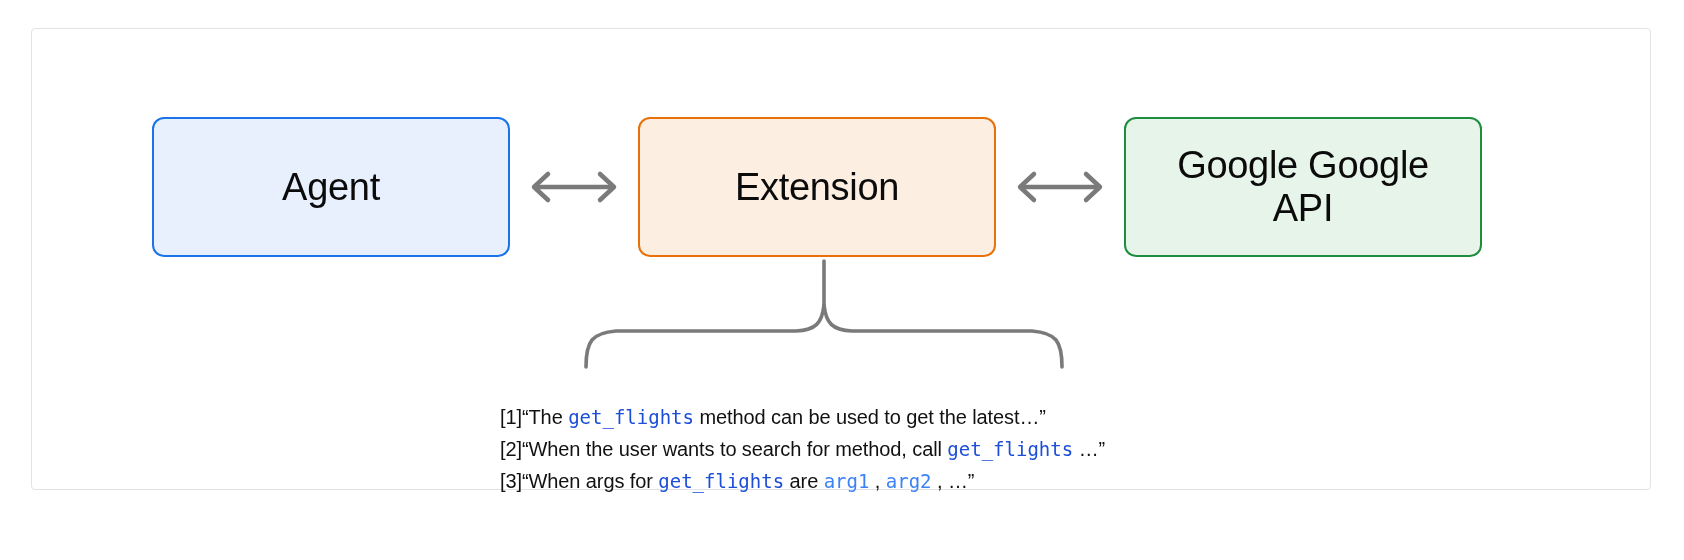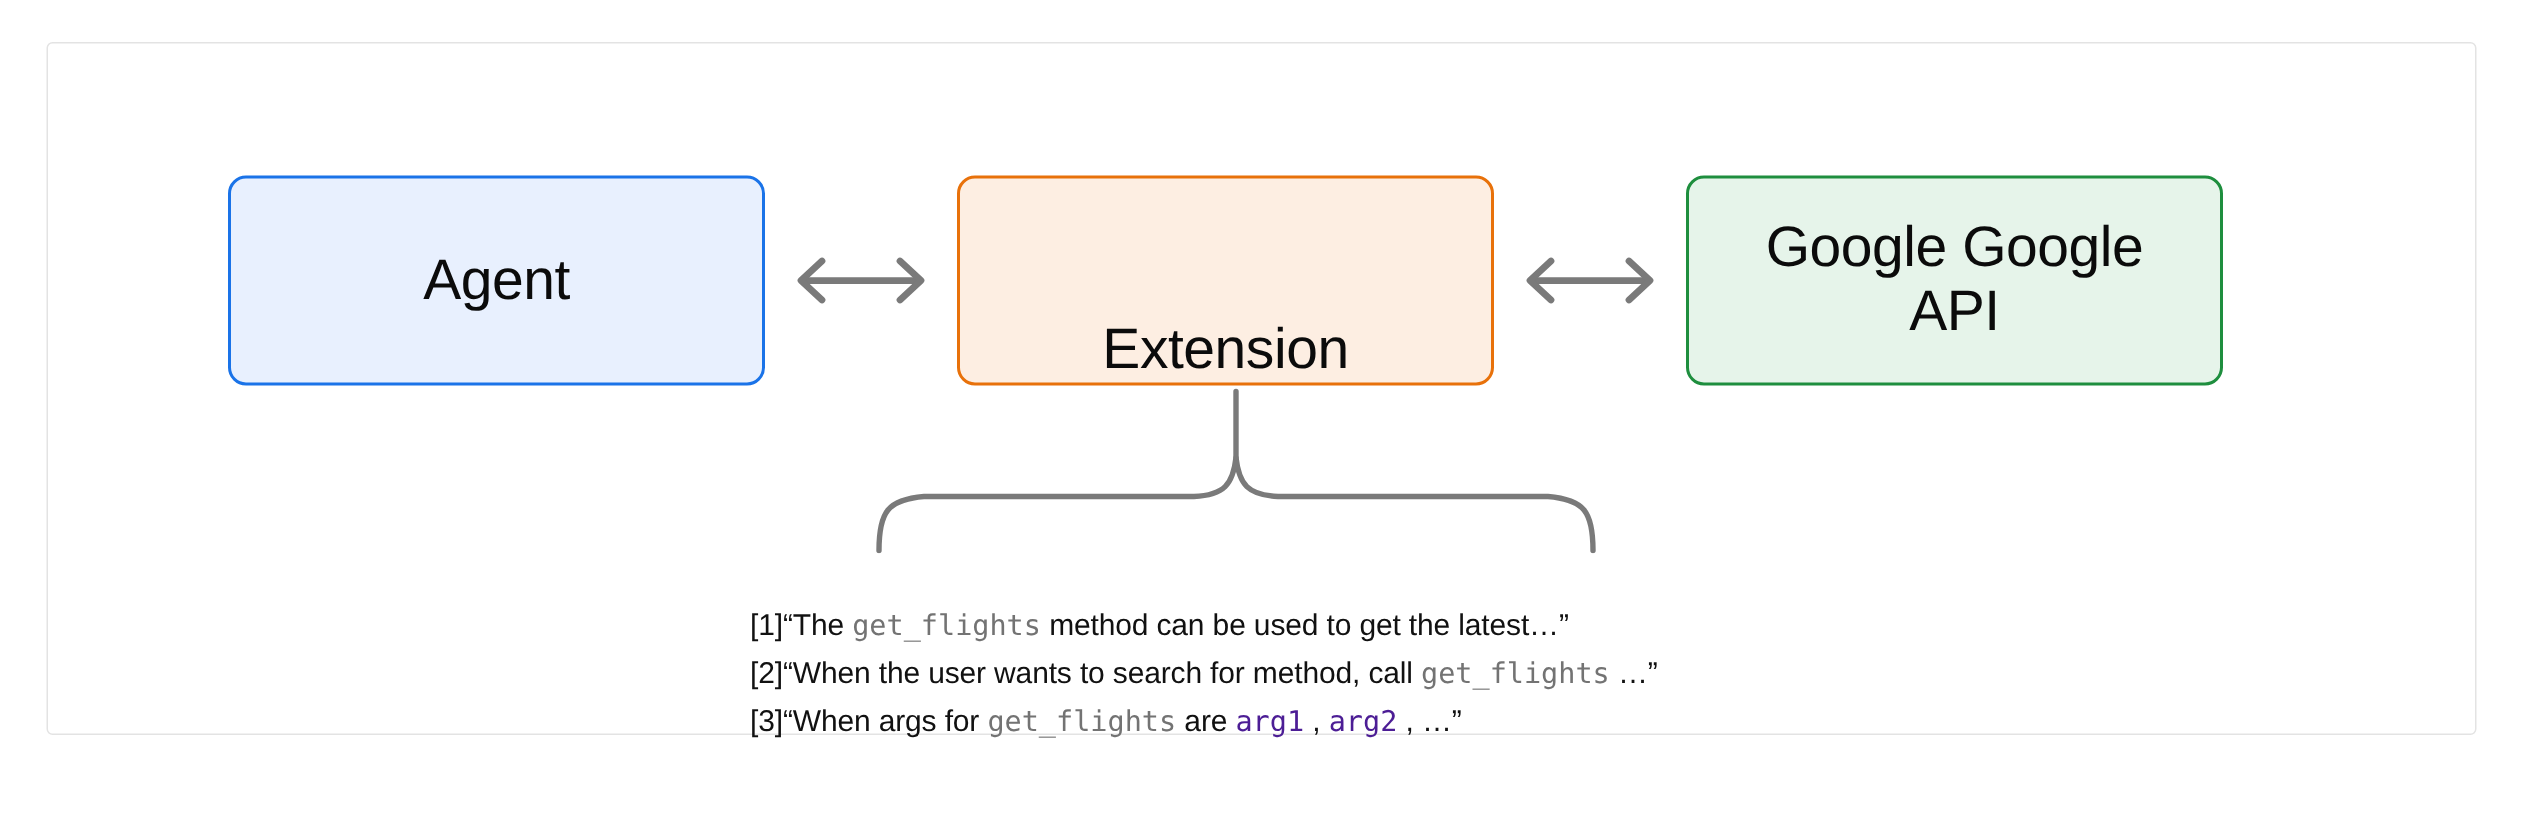--- a/index.html
+++ b/index.html
@@ -63,21 +63,20 @@
     border-color: #1a73e8;
     background: #e8f0fe;
   }
   #node-extension {
     left: 606px;
     top: 88px;
     width: 358px;
     height: 140px;
     border-color: #e8710a;
     background: #fdeee2;
-    align-items: flex-end;
   }
   #node-api {
     left: 1092px;
     top: 88px;
     width: 358px;
     height: 140px;
     border-color: #1e8e3e;
     background: #e6f4ea;
   }
 
@@ -110,25 +109,25 @@
   .caption-line {
     font-size: 20px;
     line-height: 32px;
     color: #111111;
     letter-spacing: -0.1px;
     white-space: nowrap;
   }
   .caption-line .idx { color: #111111; }
   .code {
     font-family: "DejaVu Sans Mono", "Liberation Mono", monospace;
-    color: #737373;
+    color: #1d4ed8;
     font-size: 19px;
     letter-spacing: 0px;
   }
-  .code.dim { color: #4c1d95; }
+  .code.dim { color: #3b82f6; }
 </style>
 </head>
 <body>
 
 <div id="stage">
 
   <div class="card">
 
     <div class="node" id="node-agent">
       <span class="node-label">Agent</span>

